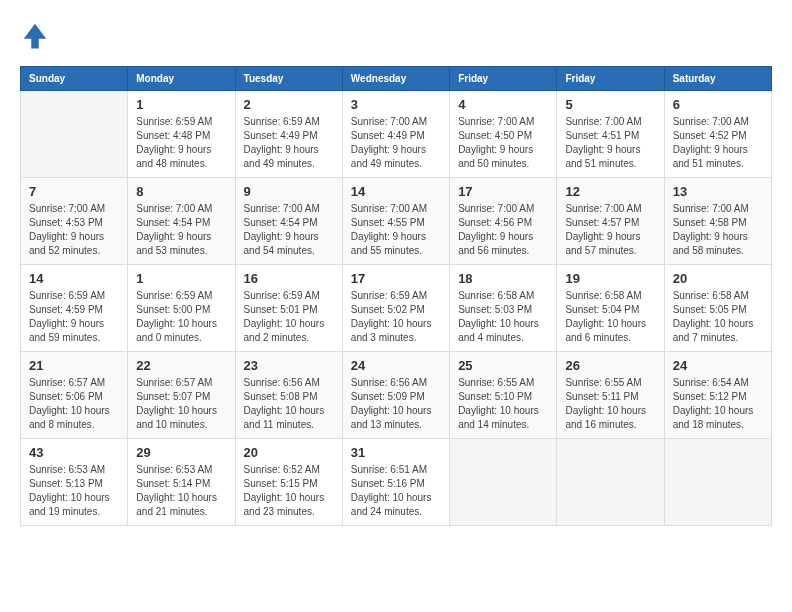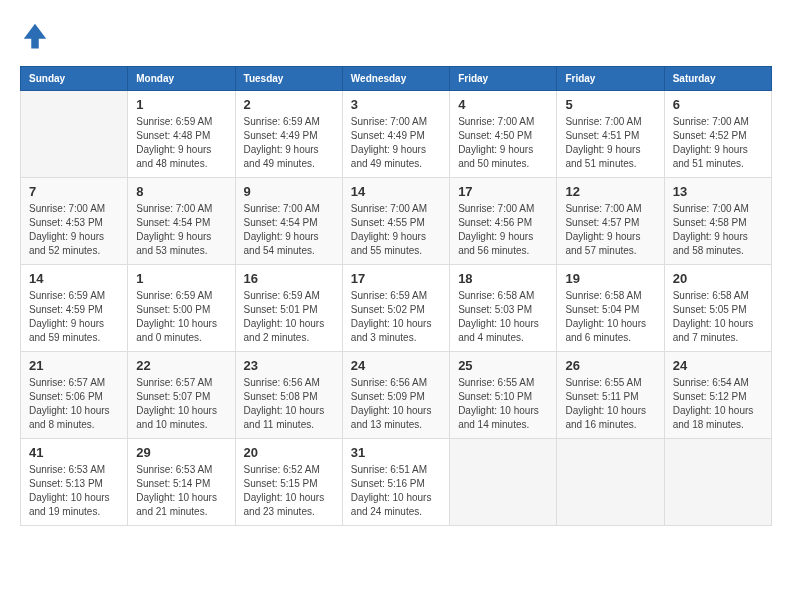--- a/index.html
+++ b/index.html
@@ -232,21 +232,21 @@
           <span class="day-number">26</span>
           <div class="day-info">Sunrise: 6:55 AM<br>Sunset: 5:11 PM<br>Daylight: 10 hours<br>and 16 minutes.</div>
         </td>
         <td>
           <span class="day-number">24</span>
           <div class="day-info">Sunrise: 6:54 AM<br>Sunset: 5:12 PM<br>Daylight: 10 hours<br>and 18 minutes.</div>
         </td>
       </tr>
       <tr>
         <td>
-          <span class="day-number">41</span>
+          <span class="day-number">43</span>
           <div class="day-info">Sunrise: 6:53 AM<br>Sunset: 5:13 PM<br>Daylight: 10 hours<br>and 19 minutes.</div>
         </td>
         <td>
           <span class="day-number">29</span>
           <div class="day-info">Sunrise: 6:53 AM<br>Sunset: 5:14 PM<br>Daylight: 10 hours<br>and 21 minutes.</div>
         </td>
         <td>
           <span class="day-number">20</span>
           <div class="day-info">Sunrise: 6:52 AM<br>Sunset: 5:15 PM<br>Daylight: 10 hours<br>and 23 minutes.</div>
         </td>

